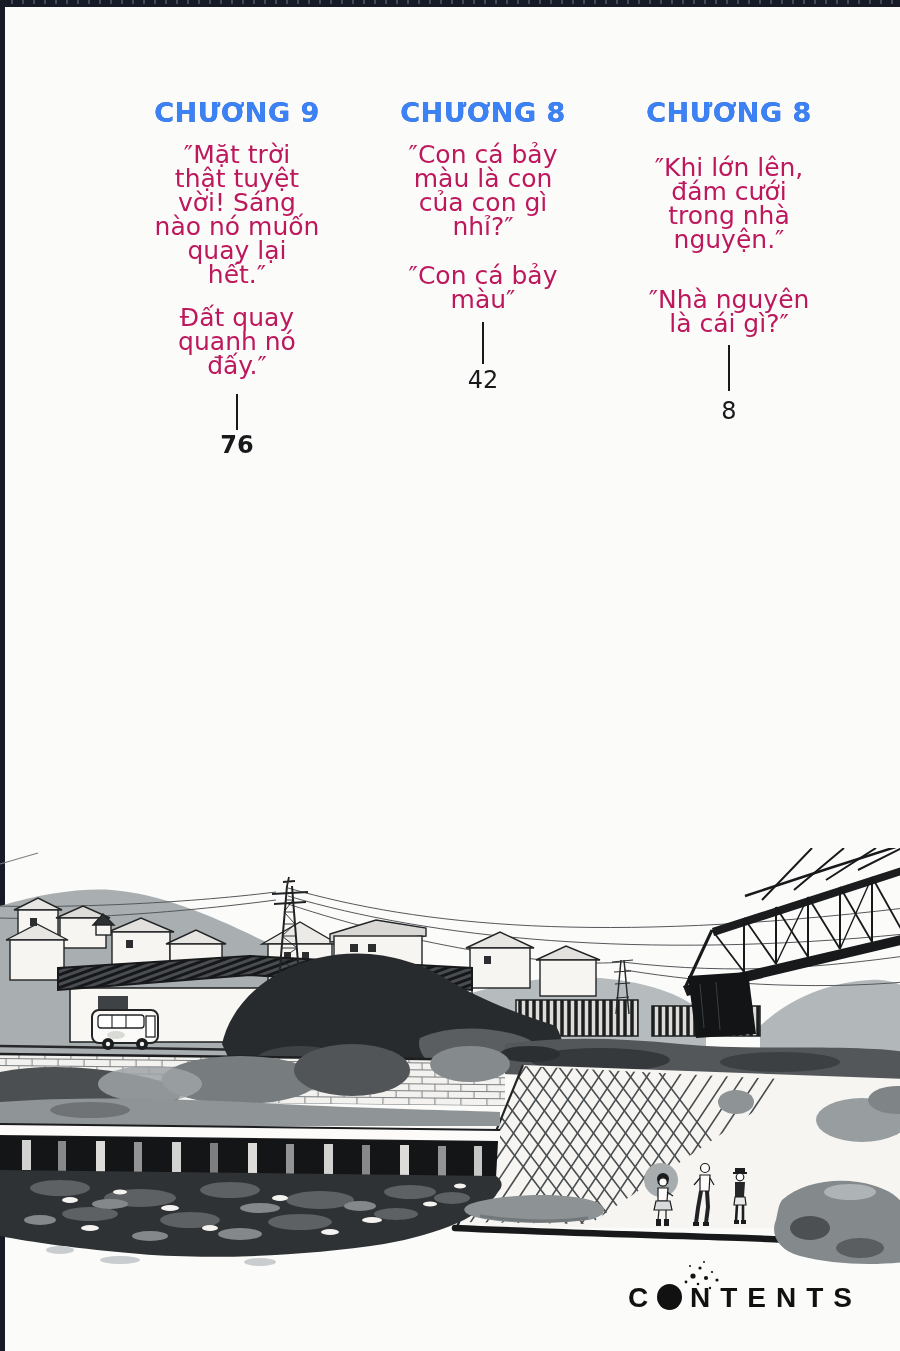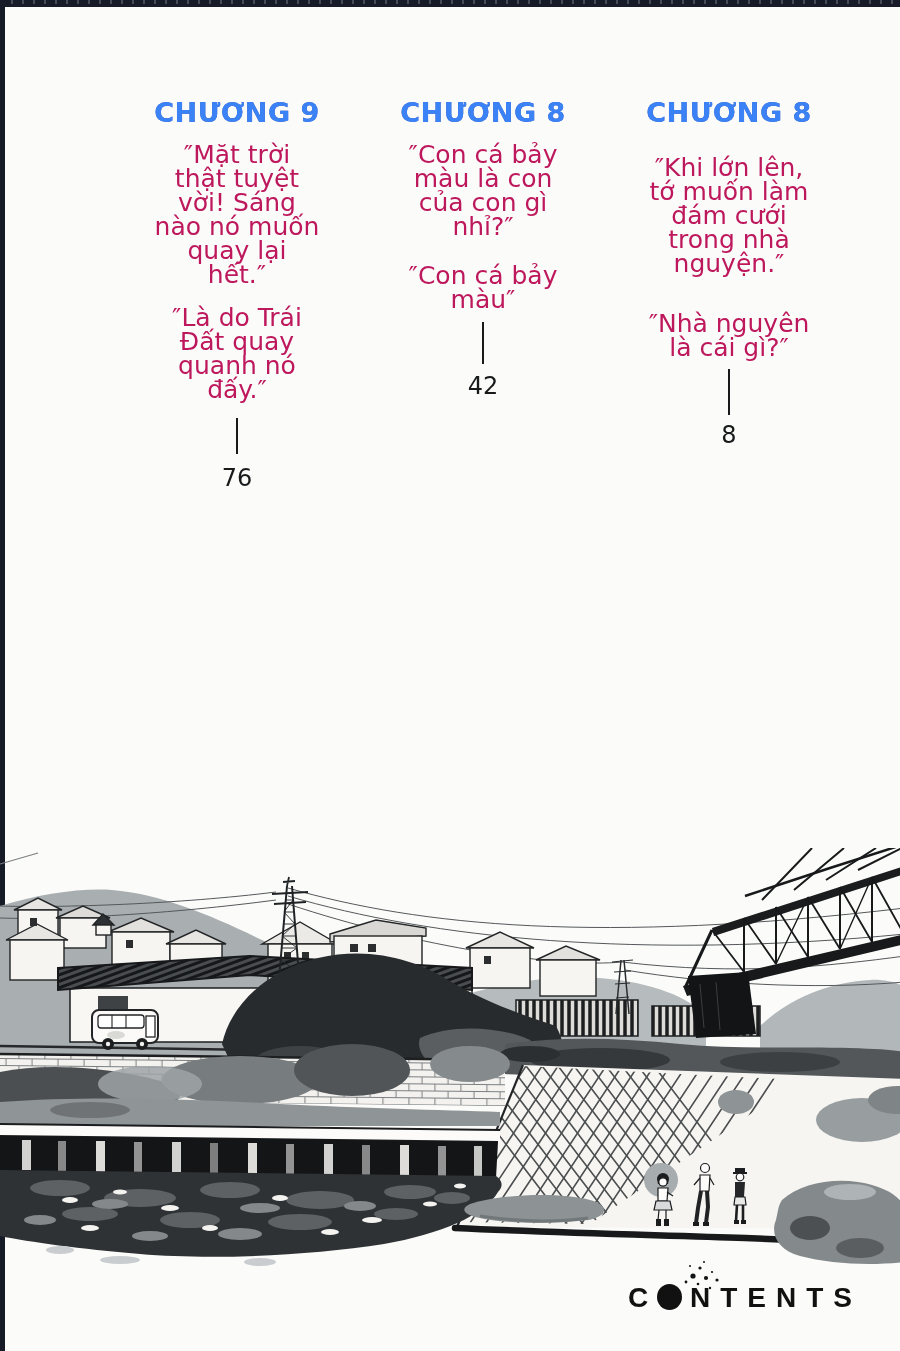--- a/index.html
+++ b/index.html
@@ -27,21 +27,21 @@
   .quote{font-size:25px;line-height:24px;color:#be185d;}
   .quote .qline{white-space:nowrap;}
   .c1 .q1{margin-top:14px;} .c1 .q2{margin-top:19px;}
   .c2 .q1{margin-top:14px;} .c2 .q2{margin-top:25px;}
   .c3 .q1{margin-top:27px;} .c3 .q2{margin-top:36px;}
   .leader{width:2.5px;background:#17191b;margin:0 auto;}
   .c1 .leader{height:36px;margin-top:16px;}
   .c2 .leader{height:42px;margin-top:10px;}
   .c3 .leader{height:46px;margin-top:9px;}
   .pagenum{font-size:24px;color:#17191b;}
-  .c1 .pagenum{margin-top:10px;} .c2 .pagenum{margin-top:8px;} .c3 .pagenum{margin-top:6px;}
+  .c1 .pagenum{margin-top:1px;font-weight:bold;} .c2 .pagenum{margin-top:2px;} .c3 .pagenum{margin-top:6px;}
 
   
   .scene{position:absolute;left:0;top:848px;width:900px;height:452px;}
 
   
   .contents{
     position:absolute;left:628px;top:1282px;height:34px;
     font-family:"Liberation Sans","DejaVu Sans",sans-serif;
     font-weight:700;font-size:28px;letter-spacing:10px;color:#111;
     white-space:nowrap;
@@ -61,21 +61,20 @@
   <div class="chap-title">CHƯƠNG 9</div>
   <div class="quote q1">
     <div class="qline">″Mặt trời</div>
     <div class="qline">thật tuyệt</div>
     <div class="qline">vời! Sáng</div>
     <div class="qline">nào nó muốn</div>
     <div class="qline">quay lại</div>
     <div class="qline">hết.″</div>
   </div>
   <div class="quote q2">
-    <div class="qline">″Là do Trái</div>
     <div class="qline">Đất quay</div>
     <div class="qline">quanh nó</div>
     <div class="qline">đấy.″</div>
   </div>
   <div class="leader"></div>
   <div class="pagenum">76</div>
 </div>
 
 <div class="toc-col c2">
   <div class="chap-title">CHƯƠNG 8</div>
@@ -90,21 +89,20 @@
     <div class="qline">màu″</div>
   </div>
   <div class="leader"></div>
   <div class="pagenum">42</div>
 </div>
 
 <div class="toc-col c3">
   <div class="chap-title">CHƯƠNG 8</div>
   <div class="quote q1">
     <div class="qline">″Khi lớn lên,</div>
-    <div class="qline">tớ muốn làm</div>
     <div class="qline">đám cưới</div>
     <div class="qline">trong nhà</div>
     <div class="qline">nguyện.″</div>
   </div>
   <div class="quote q2">
     <div class="qline">″Nhà nguyên</div>
     <div class="qline">là cái gì?″</div>
   </div>
   <div class="leader"></div>
   <div class="pagenum">8</div>

